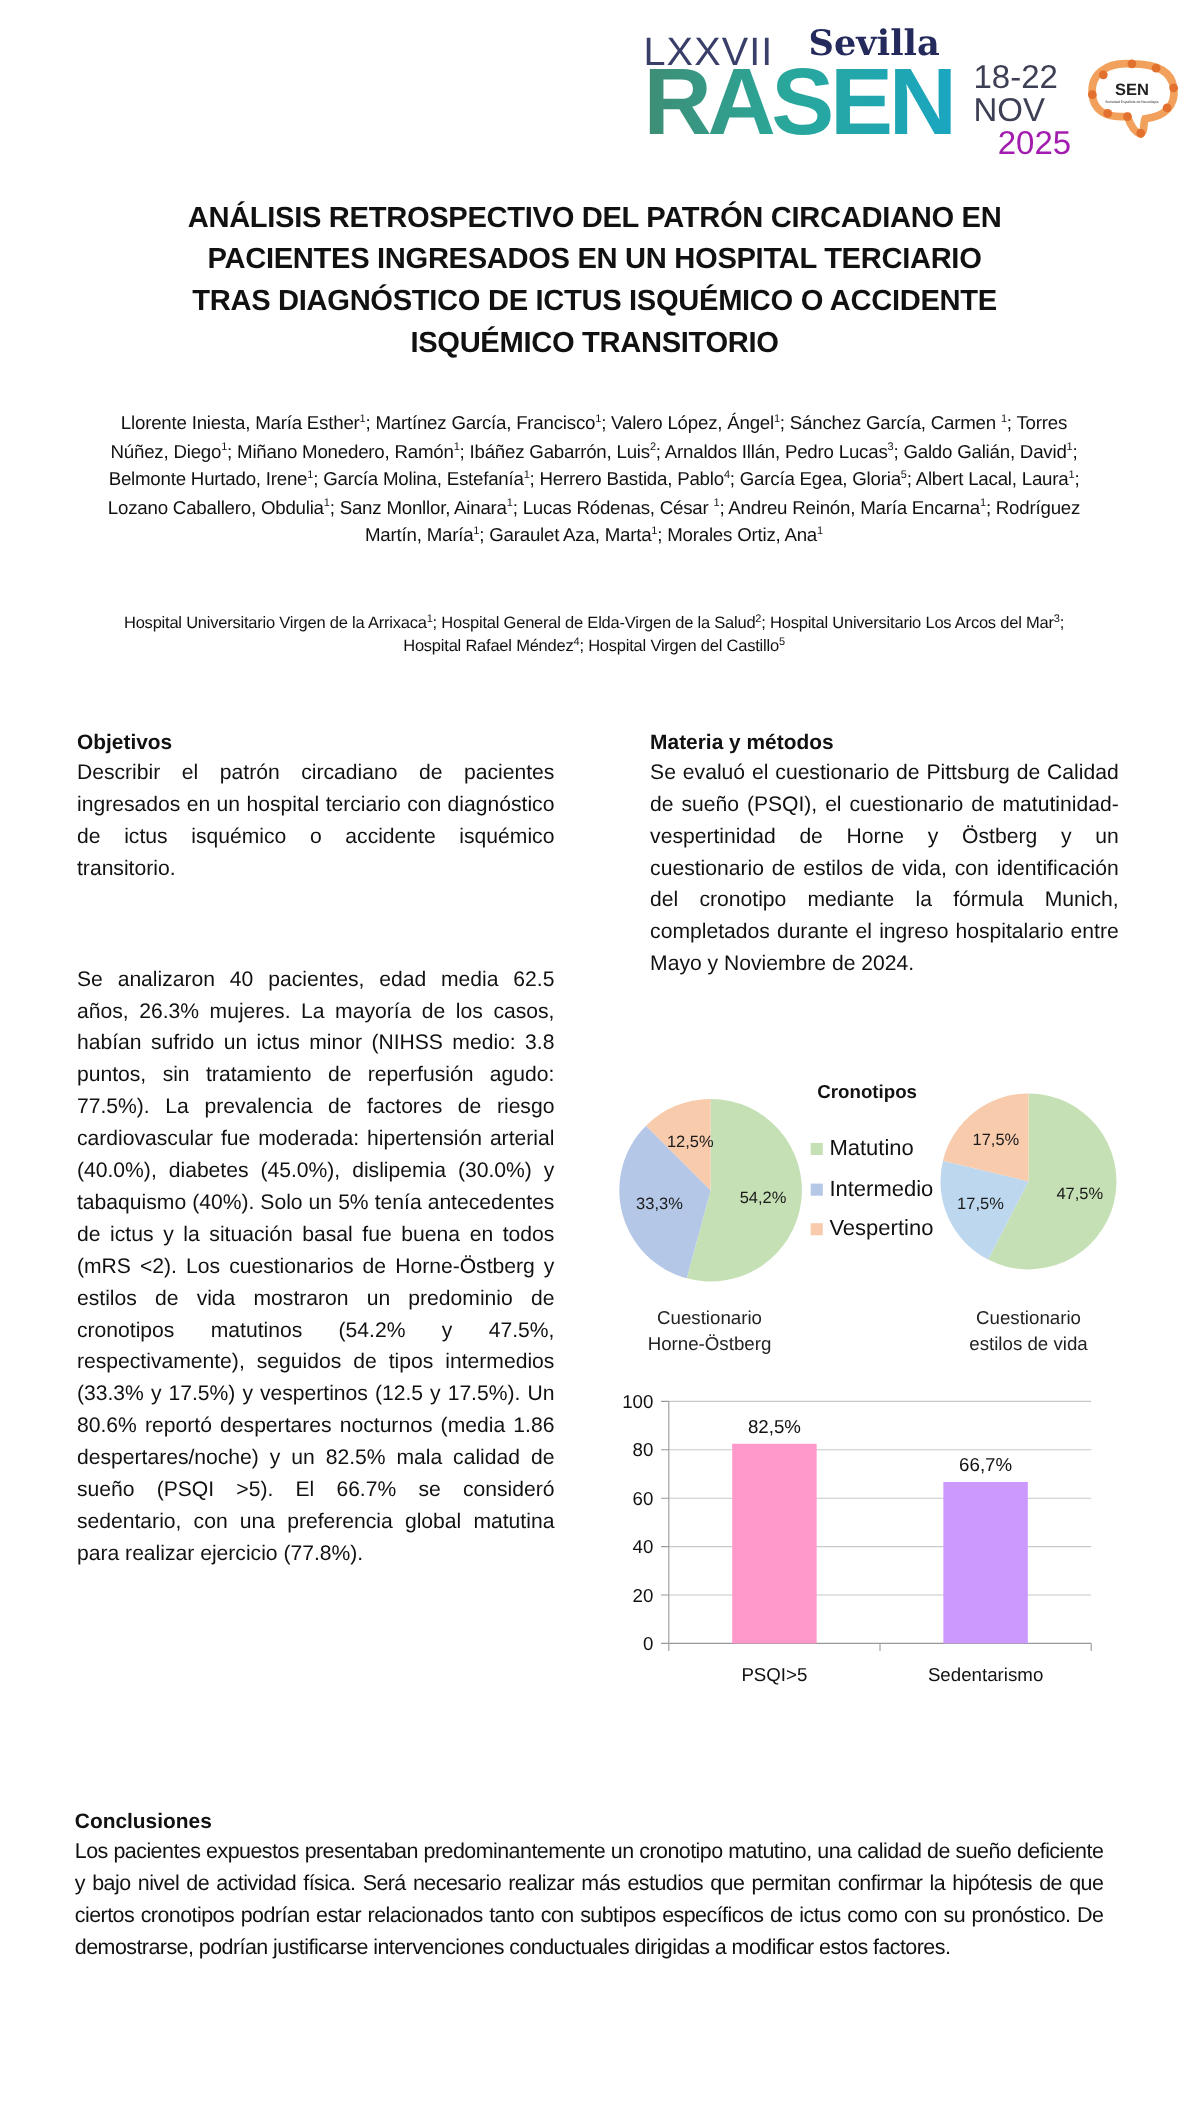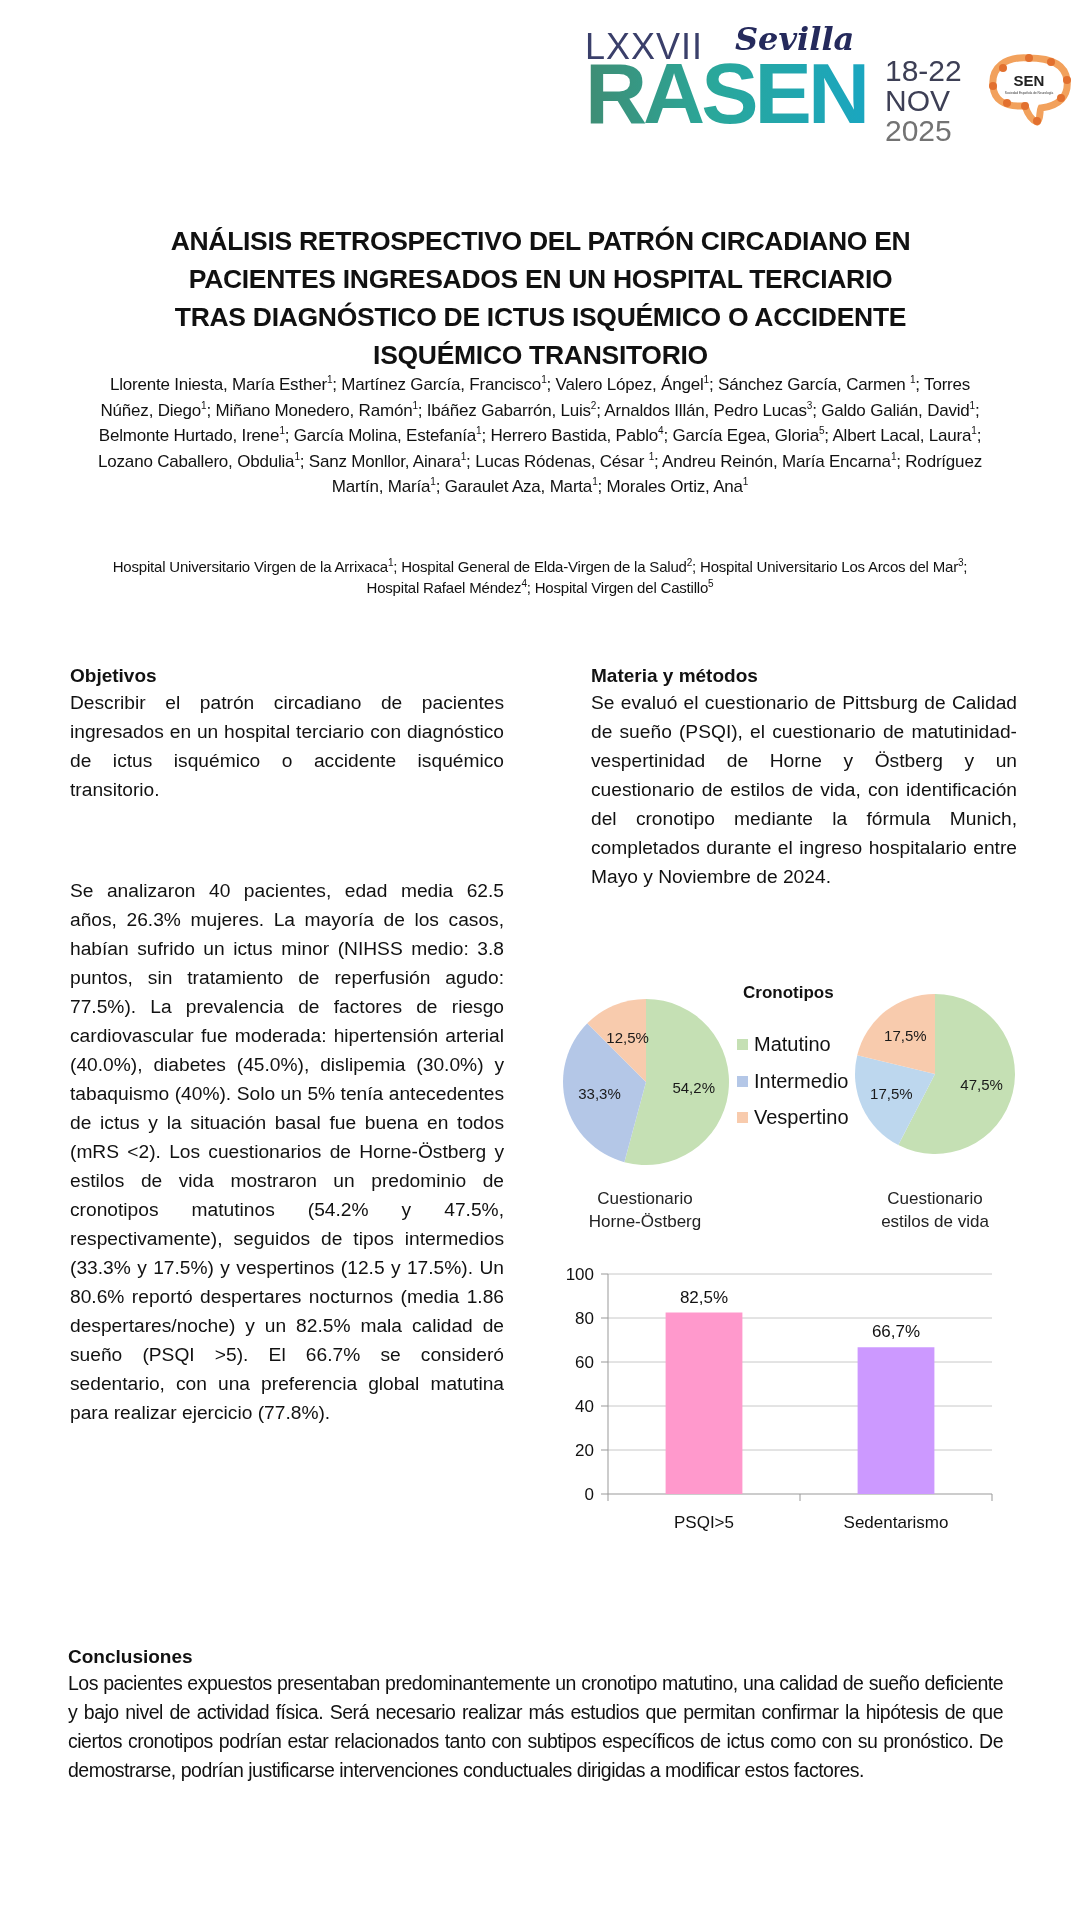--- a/index.html
+++ b/index.html
@@ -8,27 +8,27 @@
     font-family: "Liberation Sans", "DejaVu Sans", sans-serif; color: #111;
   }
   .abs { position: absolute; }
 
   
   #rasen-logo { left: 585px; top: 20px; width: 300px; height: 110px; }
   .lxxvii { position: absolute; left: 0; top: 6px; font-size: 36px; letter-spacing: 1px; color: #3a3f6a; font-weight: 400; }
   .rasen-word { position: absolute; left: 0; top: 30px; font-size: 86px; font-weight: 900; letter-spacing: -4px;
     background: linear-gradient(90deg, #3f8d74 0%, #2aa79a 45%, #1aa6c0 100%);
     -webkit-background-clip: text; background-clip: text; color: transparent; line-height: 1; }
-  .sevilla { position: absolute; left: 150px; top: 0px; font-family: "DejaVu Serif", serif; font-style: italic; font-weight: bold; font-size: 32px; color: #252a5c; }
+  .sevilla { position: absolute; left: 150px; top: 0px; font-family: "DejaVu Serif", serif; font-weight: bold; font-size: 32px; color: #252a5c; }
   .dates { position: absolute; left: 300px; top: 36px; width: 80px; font-size: 30px; line-height: 30px; color: #3d3f55; text-align: left; }
-  .dates .year { color: #737373; }
+  .dates .year { color: #a21caf; margin-left: 22px; }
   #sen-logo { left: 985px; top: 50px; width: 88px; height: 78px; }
 
   
-  #title { left: 110px; width: 861px; top: 178px; text-align: center; font-size: 26.5px; font-weight: bold; line-height: 38px; letter-spacing: -0.3px; margin-top: 44px; }
+  #title { left: 110px; width: 861px; top: 178px; text-align: center; font-size: 26.5px; font-weight: bold; line-height: 38px; letter-spacing: -0.3px; }
   #authors { left: 90px; width: 900px; top: 372px; text-align: center; font-size: 17px; line-height: 25.5px; letter-spacing: -0.2px; }
   #authors sup, #affiliations sup { font-size: 10px; line-height: 0; }
   #affiliations { left: 90px; width: 900px; top: 556px; text-align: center; font-size: 15px; line-height: 21px; letter-spacing: -0.2px; }
 
   
   .section-head { font-weight: bold; font-size: 19px; line-height: 24px; }
   .section-body { font-size: 19.2px; line-height: 29px; text-align: justify; }
   #objetivos { left: 70px; width: 434px; top: 664px; }
   #metodos { left: 579px; width: 426px; top: 664px; margin-left: 12px; }
   #resultados { left: 70px; width: 434px; top: 876px; }

